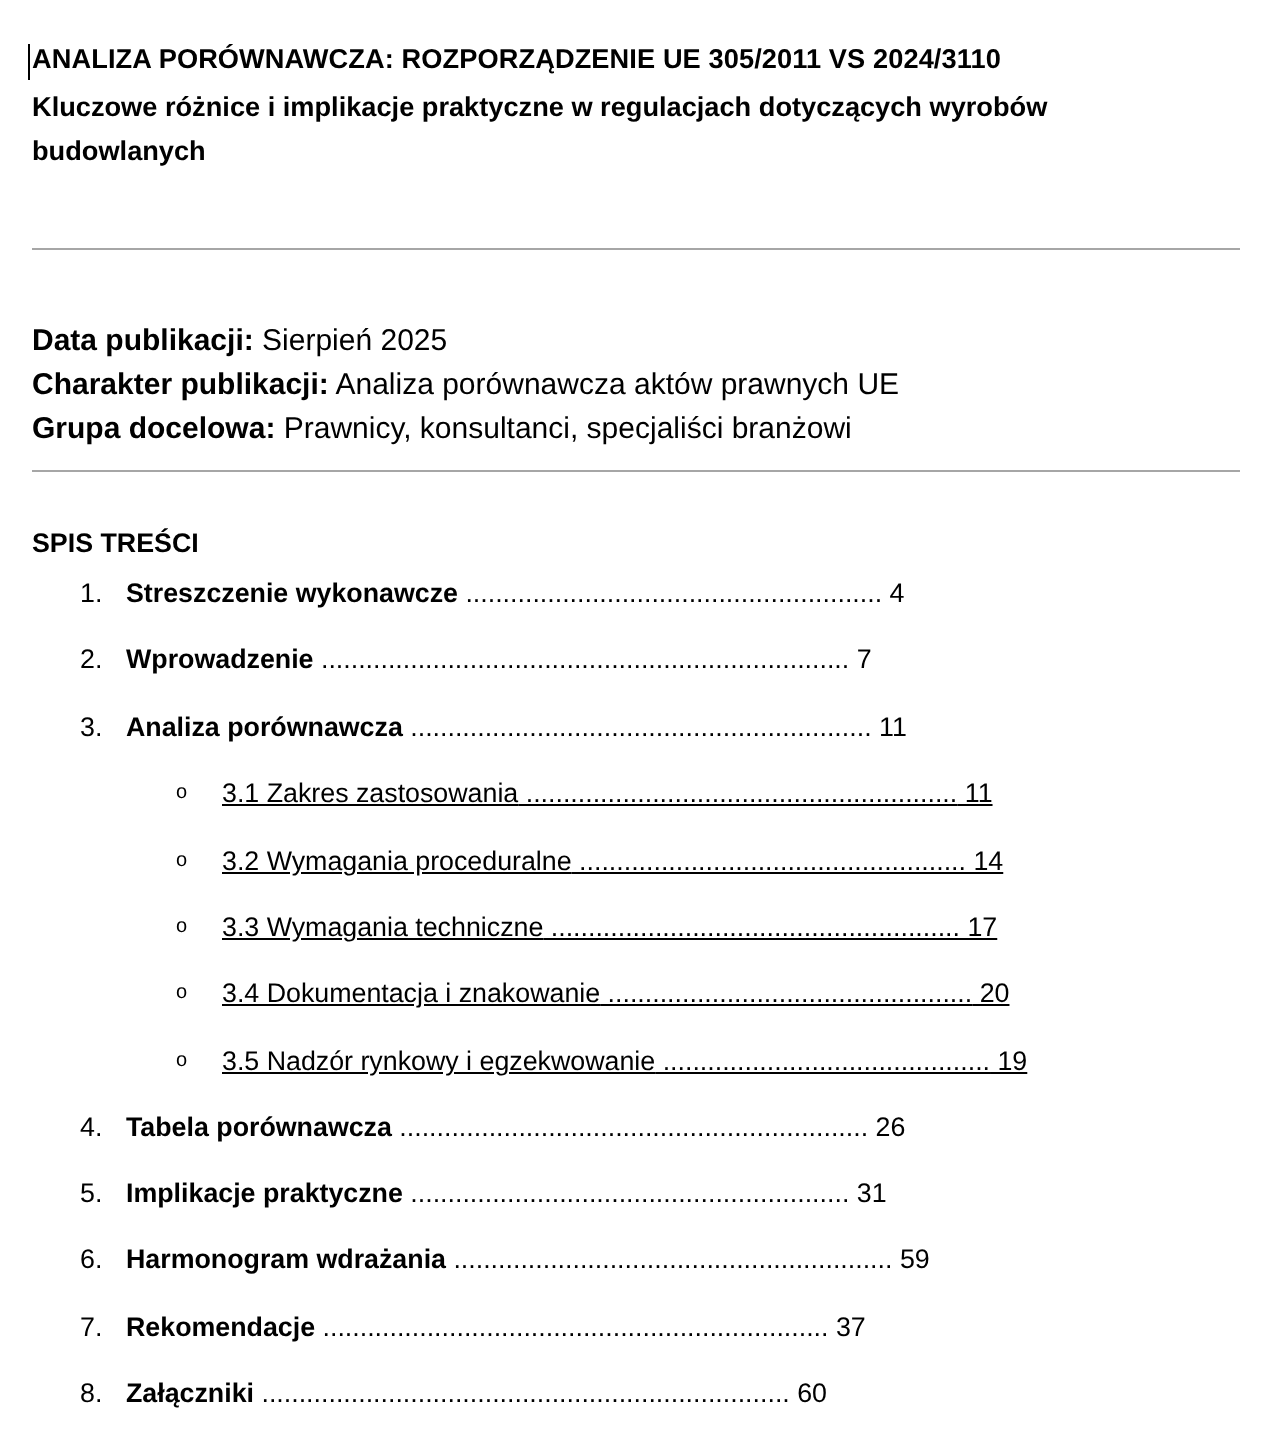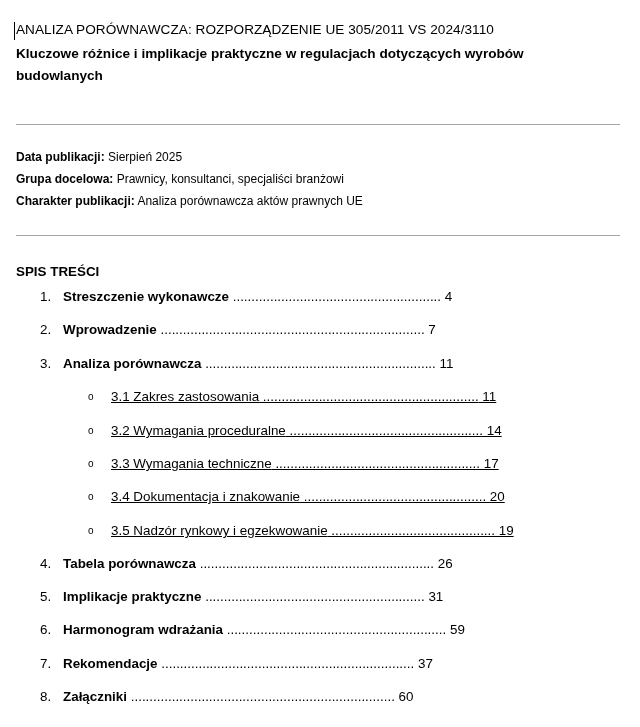--- a/index.html
+++ b/index.html
@@ -27,21 +27,21 @@
     left: 14px;
     top: 22px;
     width: 1px;
     height: 18px;
     background: #000;
   }
   .title {
     position: absolute;
     left: 0;
     top: 22px;
-    font-weight: normal;
+    font-weight: bold;
     font-size: 13.6px;
     letter-spacing: 0.05px;
     white-space: nowrap;
   }
   .subtitle {
     position: absolute;
     left: 0;
     top: 43px;
     width: 560px;
     font-weight: bold;
@@ -53,23 +53,23 @@
     left: 0;
     width: 604px;
     height: 0;
     border-top: 1.5px solid #a6a6a6;
   }
   .rule.r1 { top: 124px; }
   .rule.r2 { top: 235px; }
   .meta {
     position: absolute;
     left: 0;
-    top: 146px;
+    top: 160px;
     line-height: 22px;
-    font-size: 12px;
+    font-size: 15px;
   }
   .meta-row { white-space: nowrap; }
   .meta-label { font-weight: bold; }
   .toc-heading {
     position: absolute;
     left: 0;
     top: 264px;
     font-weight: bold;
     font-size: 13.4px;
   }
@@ -116,24 +116,24 @@
   <div class="title">ANALIZA PORÓWNAWCZA: ROZPORZĄDZENIE UE 305/2011 VS 2024/3110</div>
   <div class="subtitle">Kluczowe różnice i implikacje praktyczne w regulacjach dotyczących wyrobów budowlanych</div>
 
   <div class="rule r1"></div>
 
   <div class="meta">
     <div class="meta-row">
       <span class="meta-label">Data publikacji:</span><span> Sierpień 2025</span>
     </div>
     <div class="meta-row">
-      <span class="meta-label">Grupa docelowa:</span><span> Prawnicy, konsultanci, specjaliści branżowi</span>
+      <span class="meta-label">Charakter publikacji:</span><span> Analiza porównawcza aktów prawnych UE</span>
     </div>
     <div class="meta-row">
-      <span class="meta-label">Charakter publikacji:</span><span> Analiza porównawcza aktów prawnych UE</span>
+      <span class="meta-label">Grupa docelowa:</span><span> Prawnicy, konsultanci, specjaliści branżowi</span>
     </div>
   </div>
 
   <div class="rule r2"></div>
 
   <div class="toc-heading">SPIS TREŚCI</div>
 
   <div class="toc">
     <div class="toc-item" style="top:287px">
       <span class="toc-num">1.</span>

